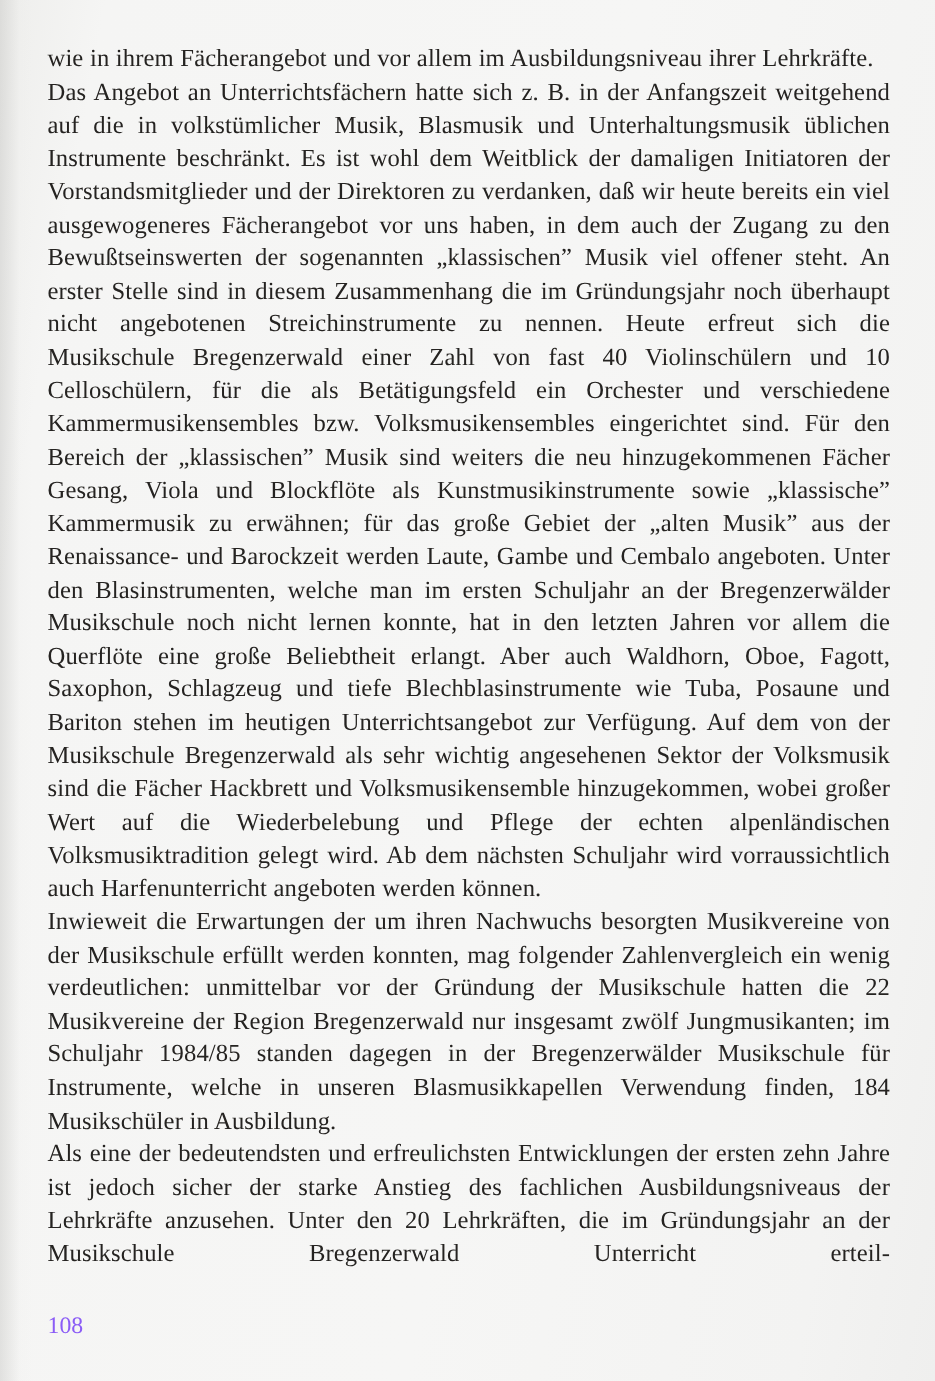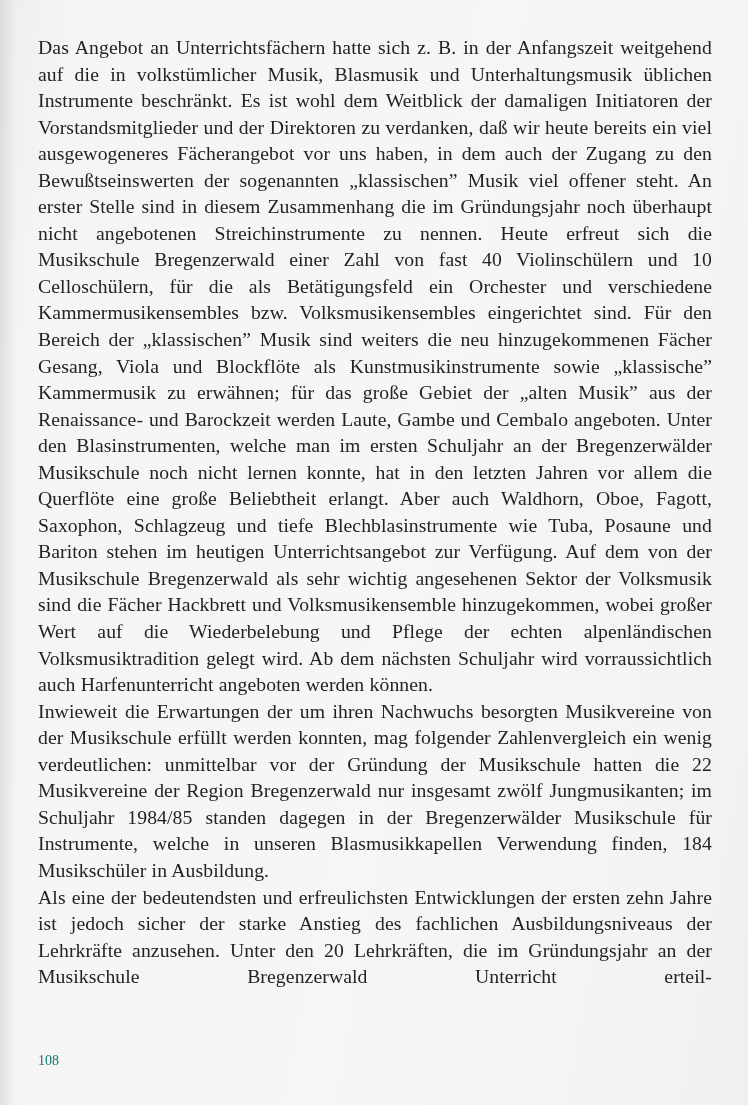--- a/index.html
+++ b/index.html
@@ -53,31 +53,32 @@
   }
   
   p.para.full-last {
     text-align-last: justify;
   }
 
   .page-number {
     position: absolute;
     left: 38px;
     top: 1048px;
-    font-size: 14px;
+    font-size: 19px;
     line-height: 26px;
-    color: #0f766e;
+    color: #8b5cf6;
     z-index: 2;
     font-family: "Liberation Serif", "DejaVu Serif", serif;
   }
 </style>
 </head>
 <body>
 
 <div class="page-surface"></div>
 
 <div class="text-block">
+  <p class="para">wie in ihrem Fächerangebot und vor allem im Ausbildungsniveau ihrer Lehrkräfte.</p>
   <p class="para">Das Angebot an Unterrichtsfächern hatte sich z. B. in der Anfangszeit weitgehend auf die in volkstümlicher Musik, Blasmusik und Unterhaltungsmusik üblichen Instrumente beschränkt. Es ist wohl dem Weitblick der damaligen Initiatoren der Vorstandsmitglieder und der Direktoren zu verdanken, daß wir heute bereits ein viel ausgewogeneres Fächerangebot vor uns haben, in dem auch der Zugang zu den Bewußtseinswerten der sogenannten „klassischen” Musik viel offener steht. An erster Stelle sind in diesem Zusammenhang die im Gründungsjahr noch überhaupt nicht angebotenen Streichinstrumente zu nennen. Heute erfreut sich die Musikschule Bregenzerwald einer Zahl von fast 40 Violinschülern und 10 Celloschülern, für die als Betätigungsfeld ein Orchester und verschiedene Kammermusikensembles bzw. Volksmusikensembles eingerichtet sind. Für den Bereich der „klassischen” Musik sind weiters die neu hinzugekommenen Fächer Gesang, Viola und Blockflöte als Kunstmusikinstrumente sowie „klassische” Kammermusik zu erwähnen; für das große Gebiet der „alten Musik” aus der Renaissance- und Barockzeit werden Laute, Gambe und Cembalo angeboten. Unter den Blasinstrumenten, welche man im ersten Schuljahr an der Bregenzerwälder Musikschule noch nicht lernen konnte, hat in den letzten Jahren vor allem die Querflöte eine große Beliebtheit erlangt. Aber auch Waldhorn, Oboe, Fagott, Saxophon, Schlagzeug und tiefe Blechblasinstrumente wie Tuba, Posaune und Bariton stehen im heutigen Unterrichtsangebot zur Verfügung. Auf dem von der Musikschule Bregenzerwald als sehr wichtig angesehenen Sektor der Volksmusik sind die Fächer Hackbrett und Volksmusikensemble hinzugekommen, wobei großer Wert auf die Wiederbelebung und Pflege der echten alpenländischen Volksmusiktradition gelegt wird. Ab dem nächsten Schuljahr wird vorraussichtlich auch Harfenunterricht angeboten werden können.</p>
   <p class="para">Inwieweit die Erwartungen der um ihren Nachwuchs besorgten Musikvereine von der Musikschule erfüllt werden konnten, mag folgender Zahlenvergleich ein wenig verdeutlichen: unmittelbar vor der Gründung der Musikschule hatten die 22 Musikvereine der Region Bregenzerwald nur insgesamt zwölf Jungmusikanten; im Schuljahr 1984/85 standen dagegen in der Bregenzerwälder Musikschule für Instrumente, welche in unseren Blasmusikkapellen Verwendung finden, 184 Musikschüler in Ausbildung.</p>
   <p class="para full-last">Als eine der bedeutendsten und erfreulichsten Entwicklungen der ersten zehn Jahre ist jedoch sicher der starke Anstieg des fachlichen Ausbildungsniveaus der Lehrkräfte anzusehen. Unter den 20 Lehrkräften, die im Gründungsjahr an der Musikschule Bregenzerwald Unterricht erteil-</p>
 </div>
 
 <div class="page-number">108</div>
 
 </body></html>

